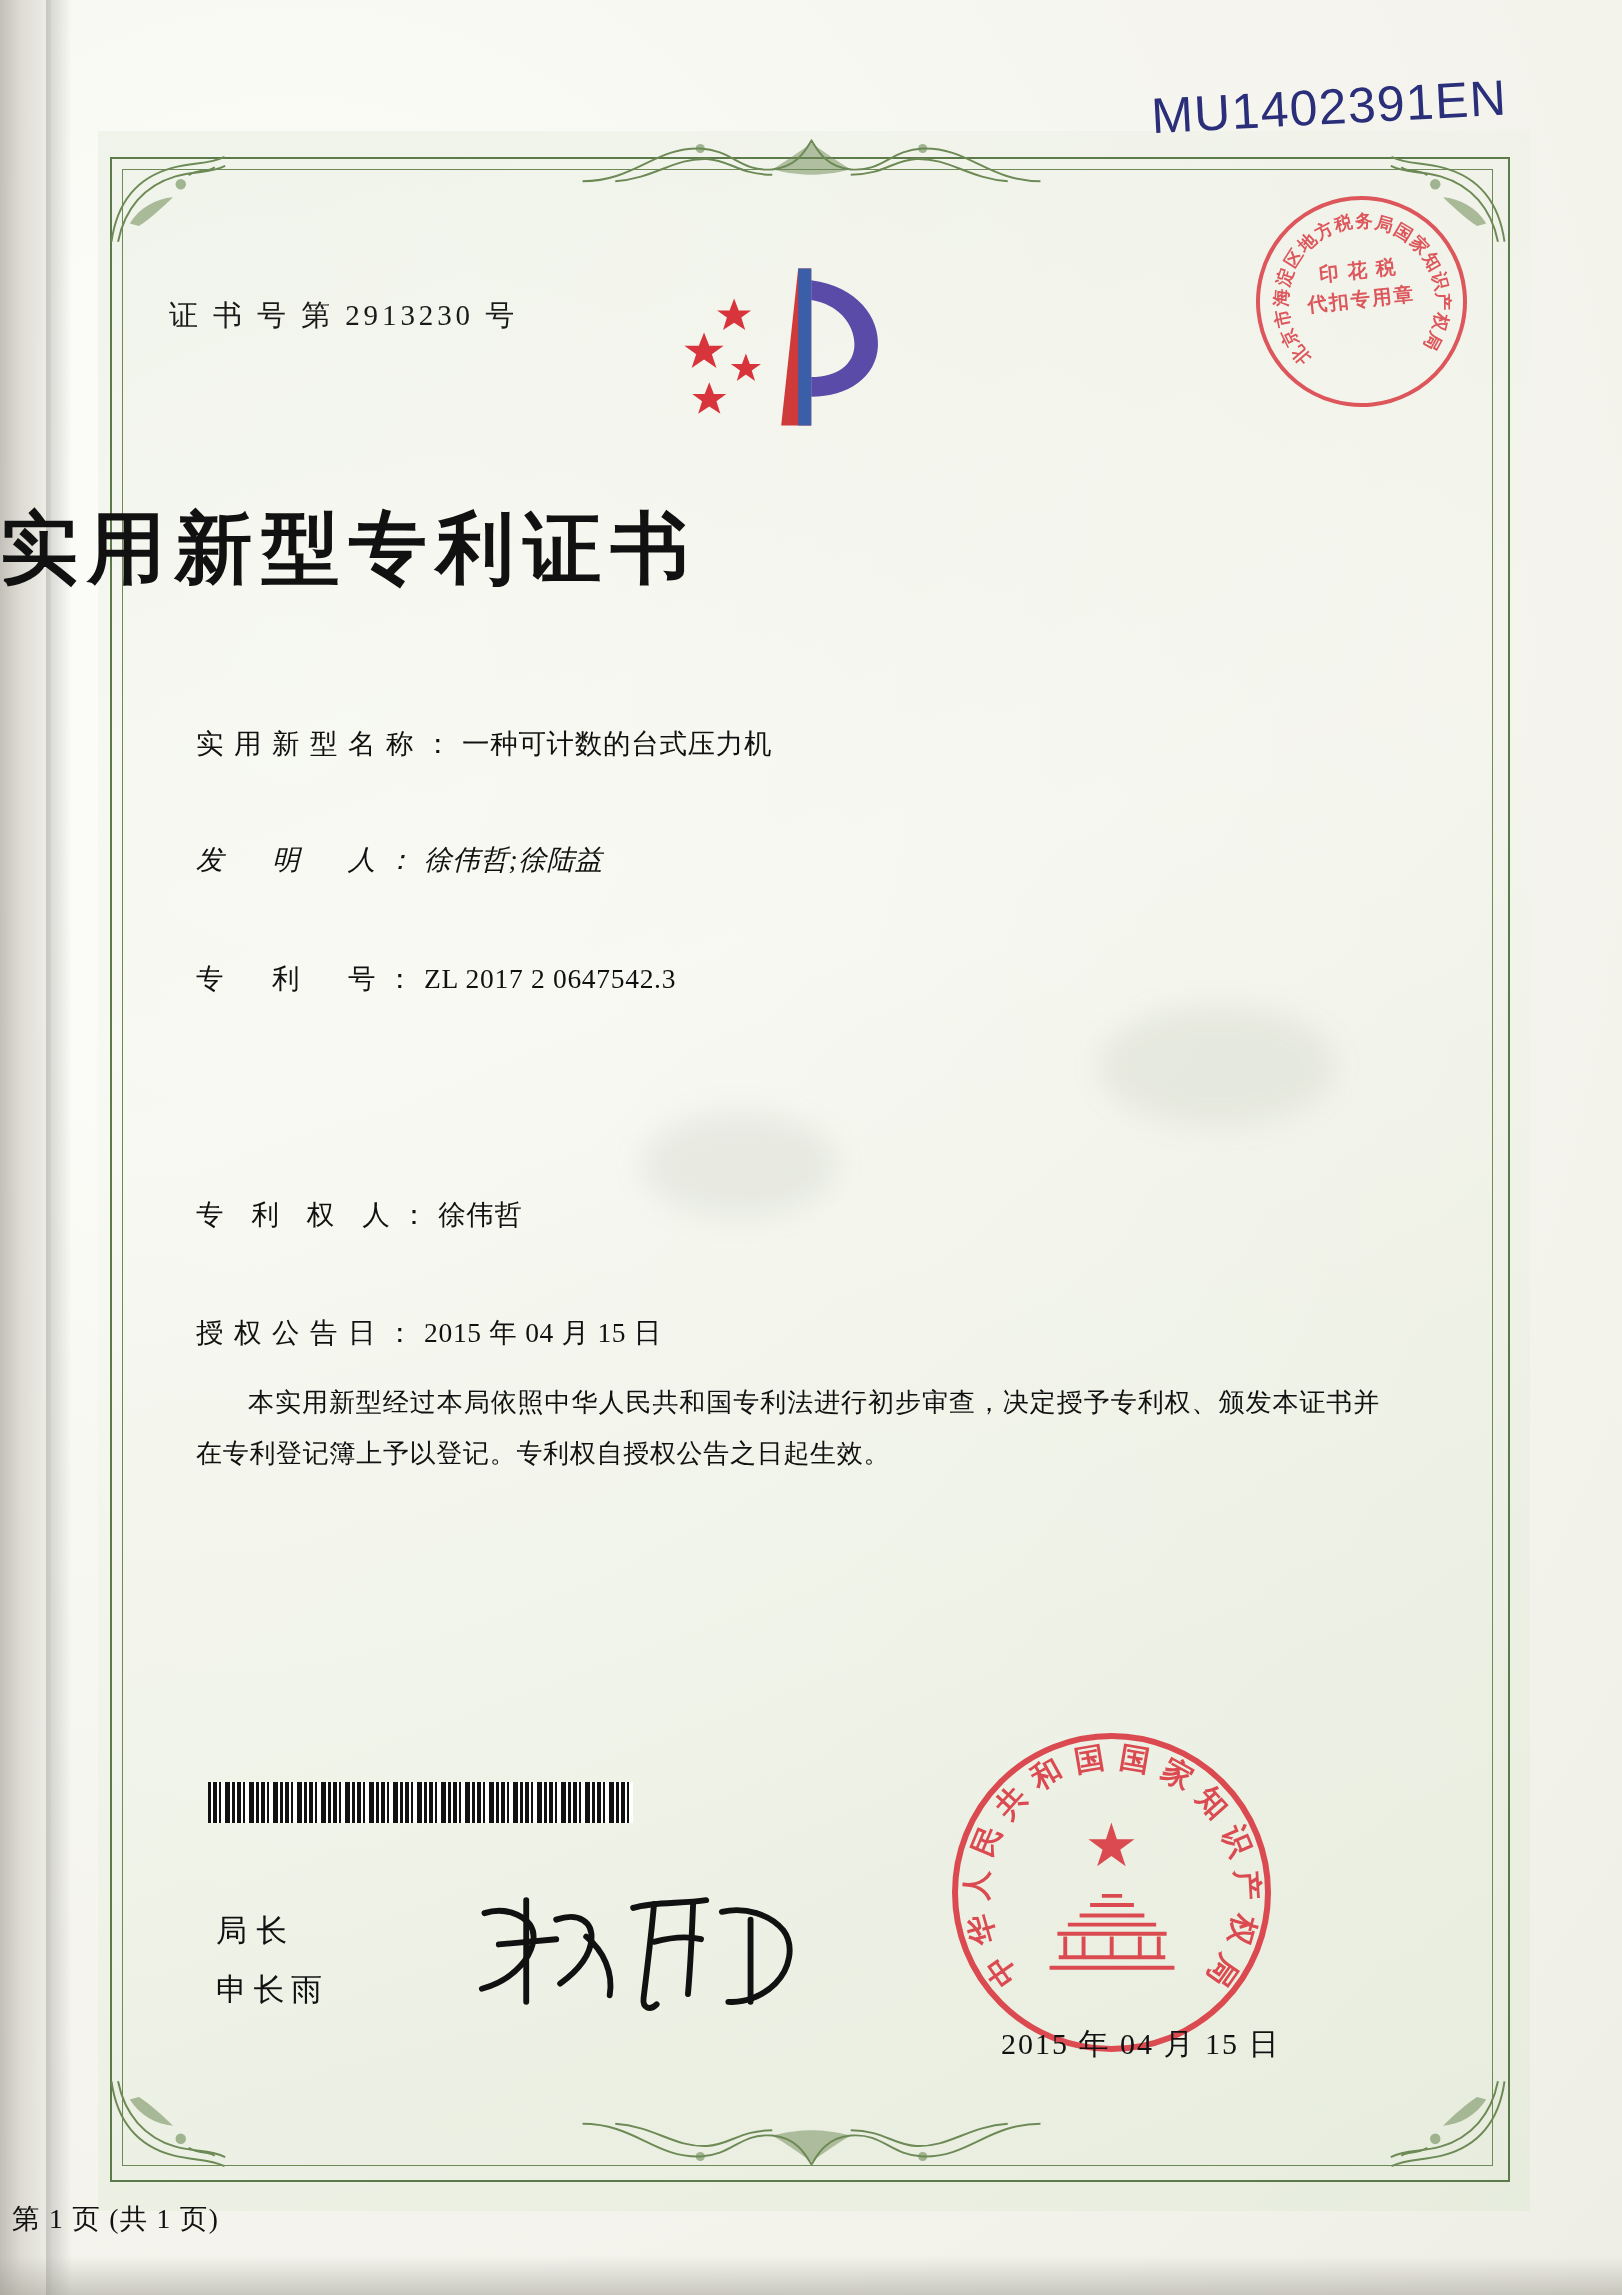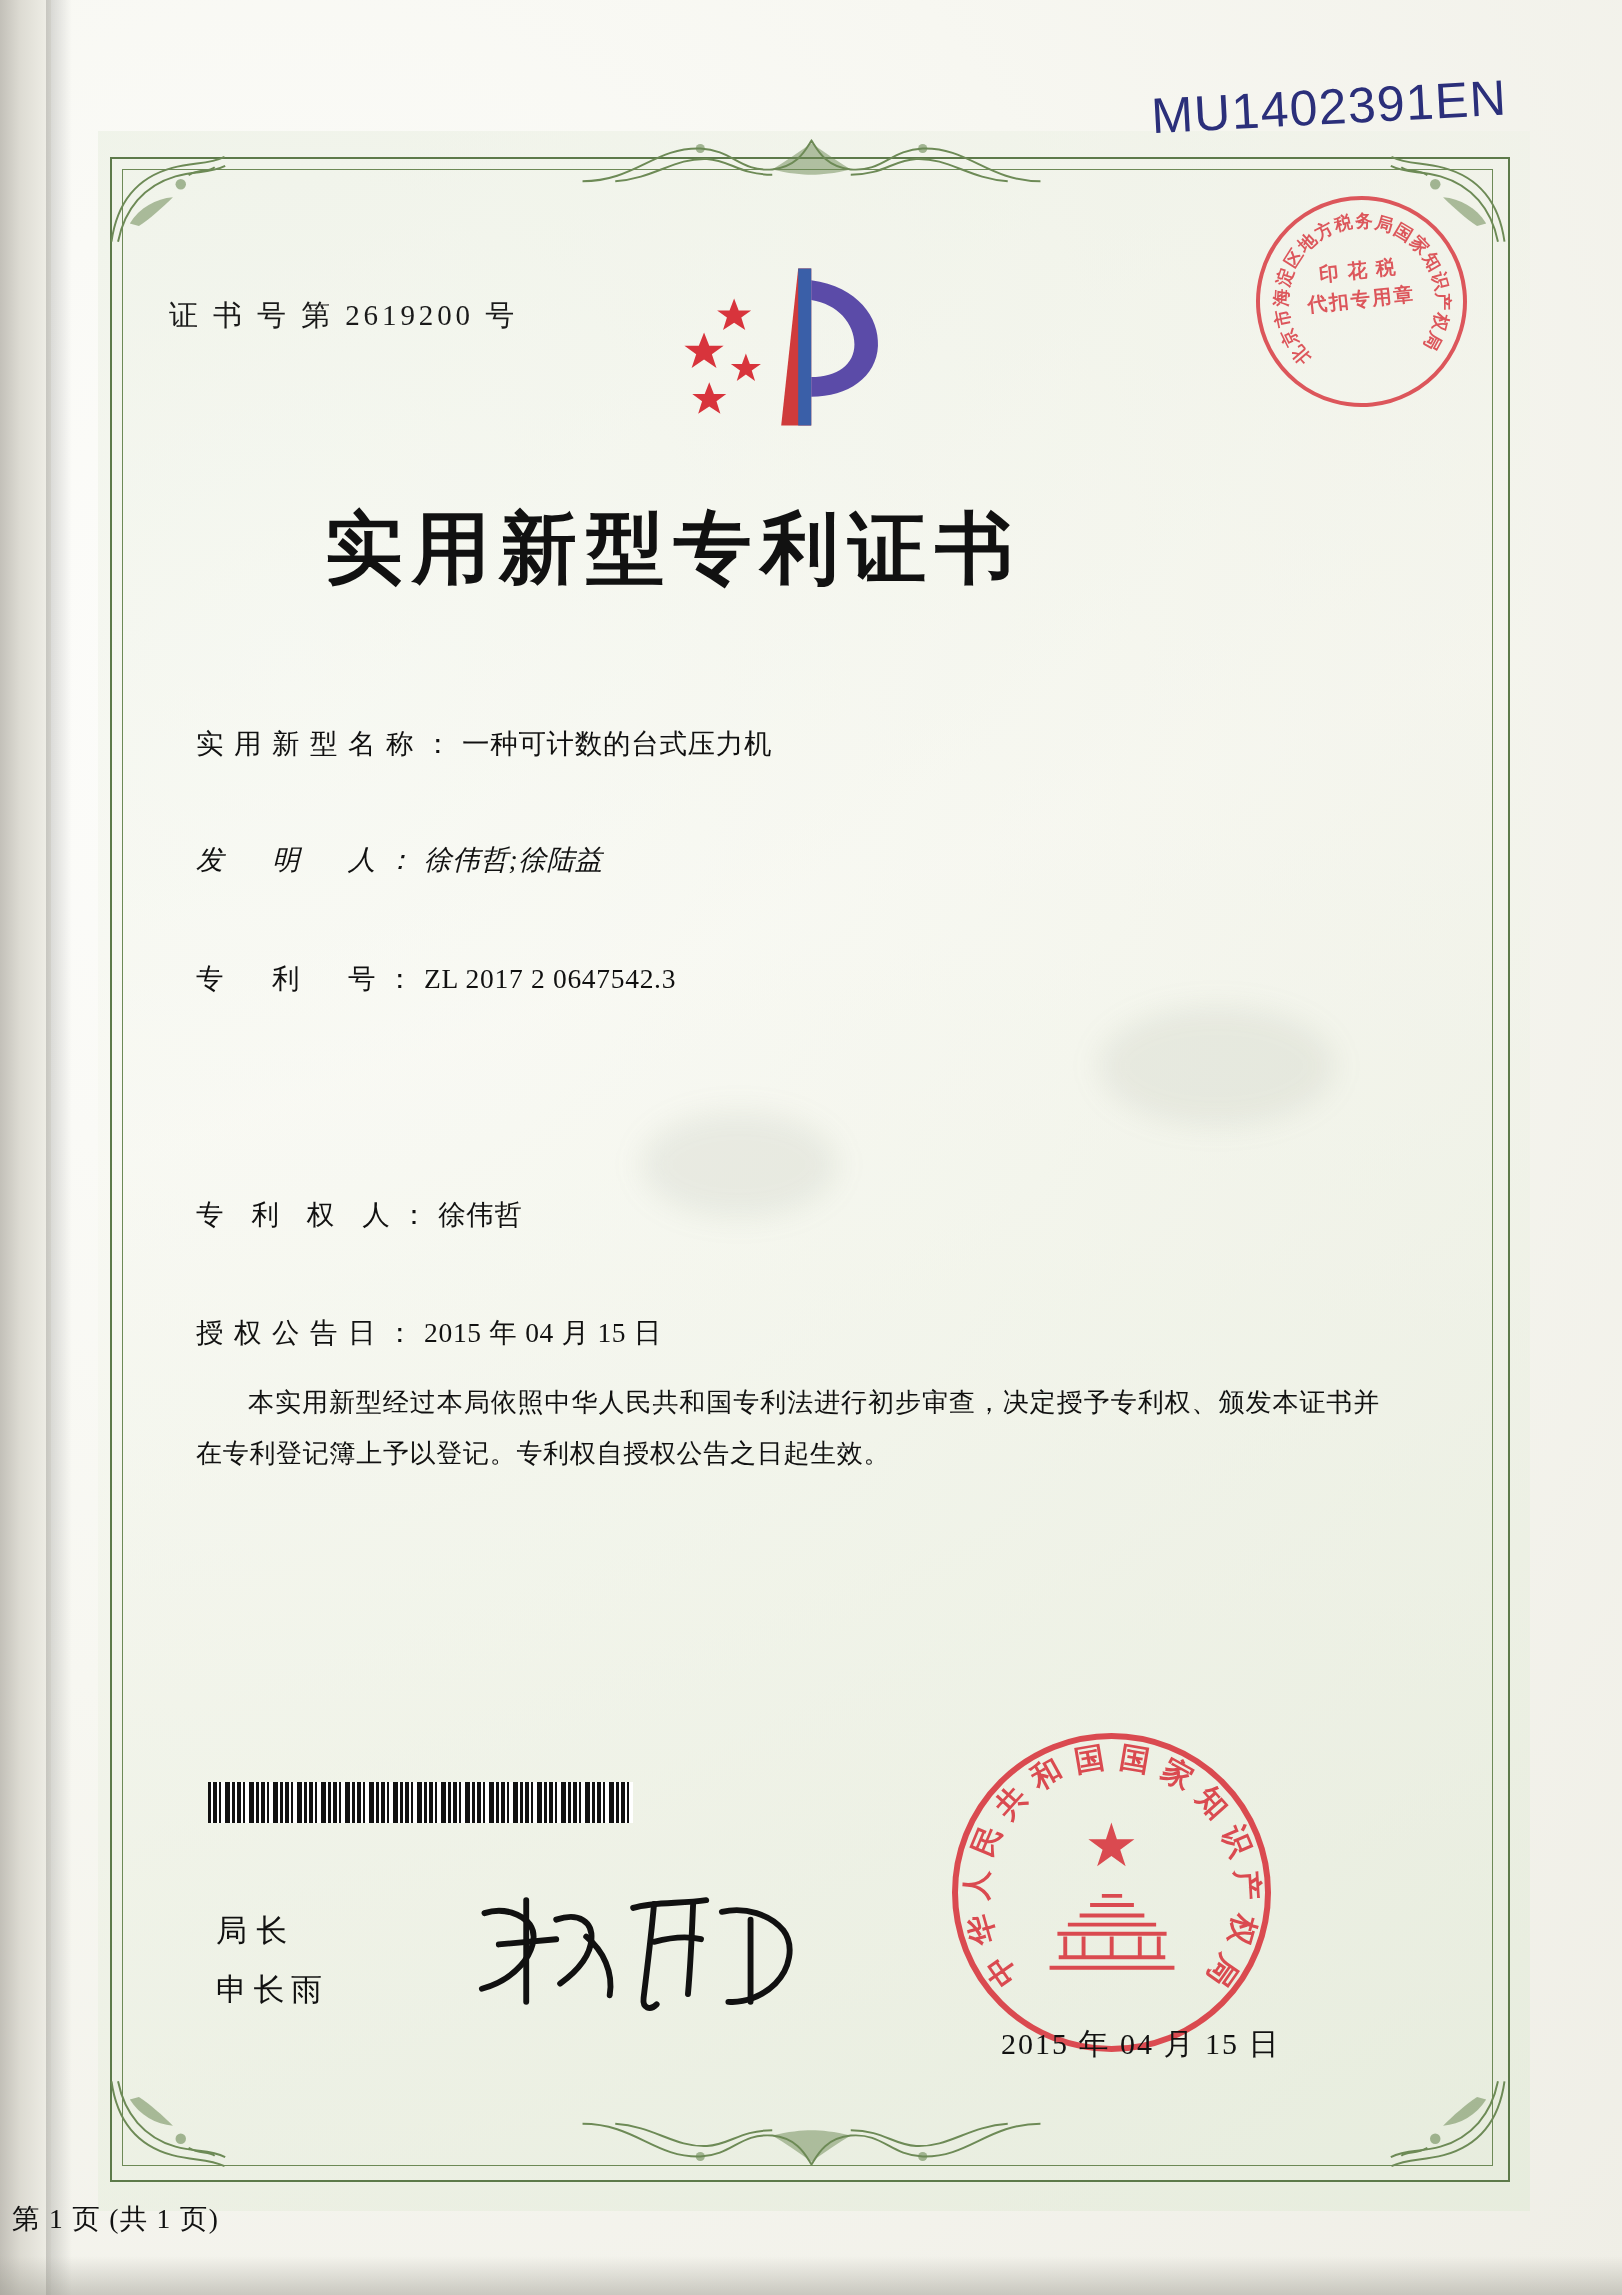--- a/index.html
+++ b/index.html
@@ -97,21 +97,21 @@
     font-size:17.7px;font-weight:bold;
     transform-origin:0 0;
   }
   #tax-stamp .center-lines{
     position:absolute;left:0;top:56px;width:100%;text-align:center;
     font-size:19.6px;line-height:29px;font-weight:bold;letter-spacing:2px;
   }
 
   
   #title{
-    position:absolute;left:0;top:497px;width:1347px;text-align:center;
+    position:absolute;left:0;top:497px;width:1347px;
     font-size:78px;font-weight:bold;letter-spacing:9.2px;color:#111;
     font-family:"Liberation Serif", serif;
   }
 
   
   .field{
     position:absolute;left:196px;
     font-size:27.5px;color:#111;letter-spacing:1.3px;white-space:nowrap;
   }
   .field .lbl{letter-spacing:10.5px;text-align:right;}
@@ -258,21 +258,21 @@
       <path d="M60 92 C 120 88, 150 56, 200 58 C 236 60, 250 82, 300 82"></path>
       <path d="M660 92 C 600 88, 570 56, 520 58 C 484 60, 470 82, 420 82"></path>
       <path d="M300 74 C 320 62, 340 48, 360 34 C 380 48, 400 62, 420 74 C 396 80, 374 82, 360 82 C 346 82, 324 80, 300 74 Z" fill="currentColor" opacity=".5" stroke="none"></path>
       <circle cx="190" cy="42" r="7" fill="currentColor" opacity=".6" stroke="none"></circle>
       <circle cx="530" cy="42" r="7" fill="currentColor" opacity=".6" stroke="none"></circle>
     </svg>
   </div>
 
   <div id="handcode">MU1402391EN</div>
 
-  <div id="cert-no">证 书 号 第 2619200 号</div>
+  <div id="cert-no">证 书 号 第 2913230 号</div>
 
   <div id="logo">
     <svg viewBox="0 0 330 260">
       <g fill="#d8343c">
         <polygon points="32,108 40,128 62,128 44,141 51,162 32,149 13,162 20,141 2,128 24,128"></polygon>
         <polygon points="78,56 85,74 104,74 89,85 95,104 78,93 61,104 67,85 52,74 71,74"></polygon>
         <polygon points="40,184 47,202 66,202 51,213 57,232 40,221 23,232 29,213 14,202 33,202"></polygon>
         <polygon points="96,140 102,156 119,156 105,166 110,182 96,172 82,182 87,166 73,156 90,156"></polygon>
       </g>
       <path d="M176 10 L196 10 L196 250 L150 250 Z" fill="#cf3b3b"></path>

